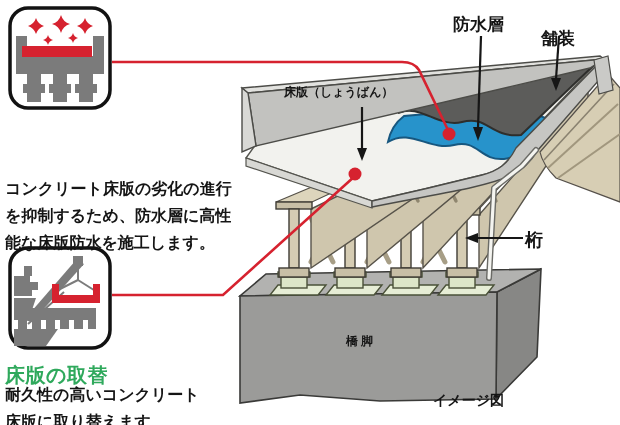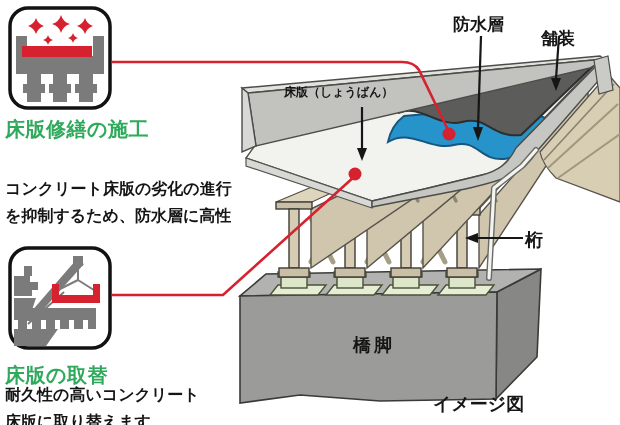--- a/index.html
+++ b/index.html
@@ -3,22 +3,22 @@
 <meta charset="utf-8">
 <style>
   html,body{margin:0;padding:0;background:#fff;}
   #stage{position:relative;width:620px;height:425px;background:#fff;overflow:hidden;
          font-family:"DejaVu Sans","Liberation Sans",sans-serif;}
   #art{position:absolute;left:0;top:0;}
   .lbl{position:absolute;color:#151515;font-weight:700;white-space:nowrap;}
   .heading{position:absolute;color:#2fa95c;font-size:20px;font-weight:700;letter-spacing:.5px;white-space:nowrap;}
   .body{position:absolute;font-size:16px;font-weight:600;line-height:27px;color:#151515;white-space:nowrap;}
   .jp-label{font-size:17px;}
-  .pier-label{left:346px;top:333px;font-size:18px;font-weight:700;letter-spacing:3px;margin-left:7px;}
-  .caption{left:433px;top:392px;font-size:18px;}
+  .pier-label{left:346px;top:333px;font-size:12px;font-weight:700;letter-spacing:3px;}
+  .caption{left:433px;top:392px;font-size:14px;}
 </style>
 </head>
 <body>
 
 <div id="stage">
 
 <svg id="art" width="620" height="425" viewBox="0 0 620 425">
 
   <g>
     <polygon points="497,292 541,269 537,357 496,399" fill="#878785" stroke="#3a3a38" stroke-width="1.6"></polygon>
@@ -186,24 +186,24 @@
     <g stroke="#7b7b7b" stroke-width="2" fill="none">
       <line x1="78" y1="266" x2="78" y2="280"></line>
       <line x1="78" y1="280" x2="56" y2="291"></line>
       <line x1="78" y1="280" x2="97" y2="292"></line>
       <line x1="28" y1="324" x2="64" y2="292"></line>
     </g>
     <path d="M52,284 L52,303 L100,303 L100,284 L93,284 L93,295 L59,295 L59,284 Z" fill="#d6222f"></path>
   </g>
 </svg>
 
-  <div class="heading" style="left:5px;top:116px;">床版修繕の施工</div>
   <div class="body" style="left:5px;top:143px;margin-top:32px;">
     <div>コンクリート床版の劣化の進行</div>
     <div>を抑制するため、防水層に高性</div>
+    <div>能な床版防水を施工します。</div>
   </div>
 
   <div class="heading" style="left:5px;top:362px;">床版の取替</div>
   <div class="body" style="left:5px;top:381px;">
     <div>耐久性の高いコンクリート</div>
     <div>床版に取り替えます。</div>
   </div>
 
   <div class="lbl jp-label" style="left:453px;top:13px;">防水層</div>
   <div class="lbl jp-label" style="left:541px;top:27px;">舗装</div>

